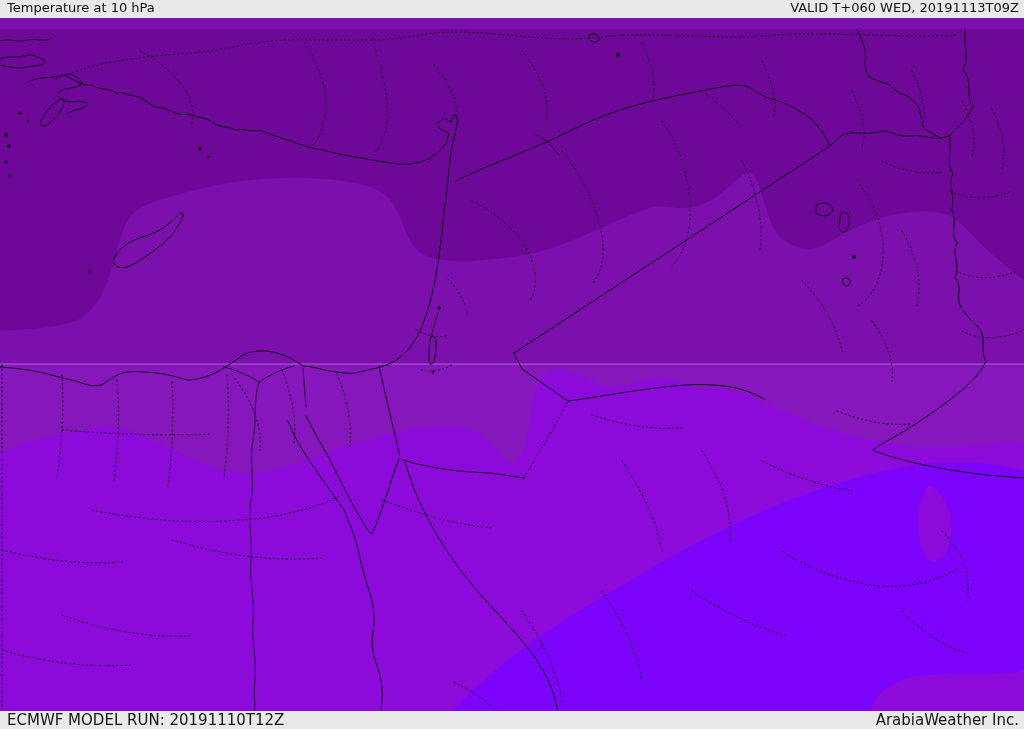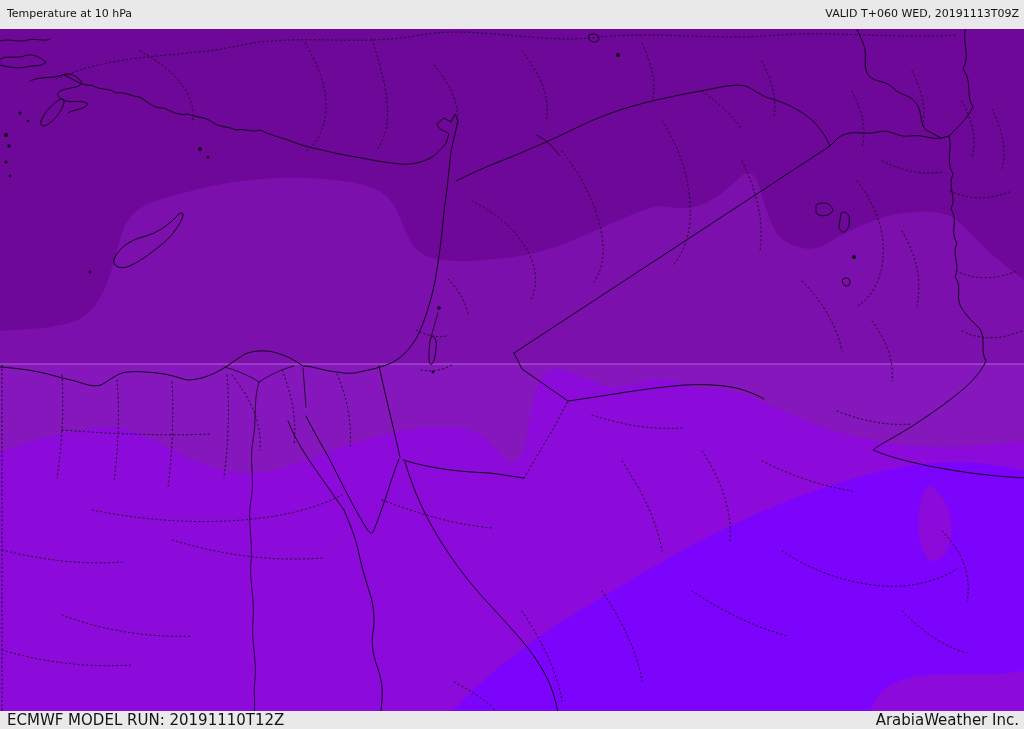--- a/index.html
+++ b/index.html
@@ -6,21 +6,21 @@
   .screen{
     position:relative;width:1024px;height:729px;margin:0 auto;
     font-family:"DejaVu Sans","Liberation Sans",sans-serif;
     background:#7c10ad;overflow:hidden;
   }
   .bar{
     position:absolute;left:0;width:1024px;background:#e9e9e9;
     display:flex;justify-content:space-between;align-items:flex-end;
     box-sizing:border-box;color:#141414;
   }
-  .bar.top{top:0;height:29px;font-size:11px;padding:0 5px 3px 7px;align-items:center;}
+  .bar.top{top:0;height:18px;font-size:13px;padding:0 5px 3px 7px;}
   .bar.bottom{top:711px;height:32px;font-size:15px;padding:0 5px 1px 7px;align-items:flex-start;}
   .maparea{position:absolute;top:29px;left:0;width:1024px;height:682px;}
   svg{display:block;}
   .coast{fill:none;stroke:#120617;stroke-width:1;stroke-linejoin:round;stroke-linecap:round;}
   .coast.thin{stroke-width:0.8;}
   .lake{fill:none;stroke:#120617;stroke-width:1;}
   .lakedot{fill:#120617;}
   .dotted{fill:none;stroke:#1d0b22;stroke-width:1;stroke-dasharray:1.3 3;stroke-linecap:round;}
   .grid{stroke:rgba(255,255,255,0.35);stroke-width:1;}
 </style>

